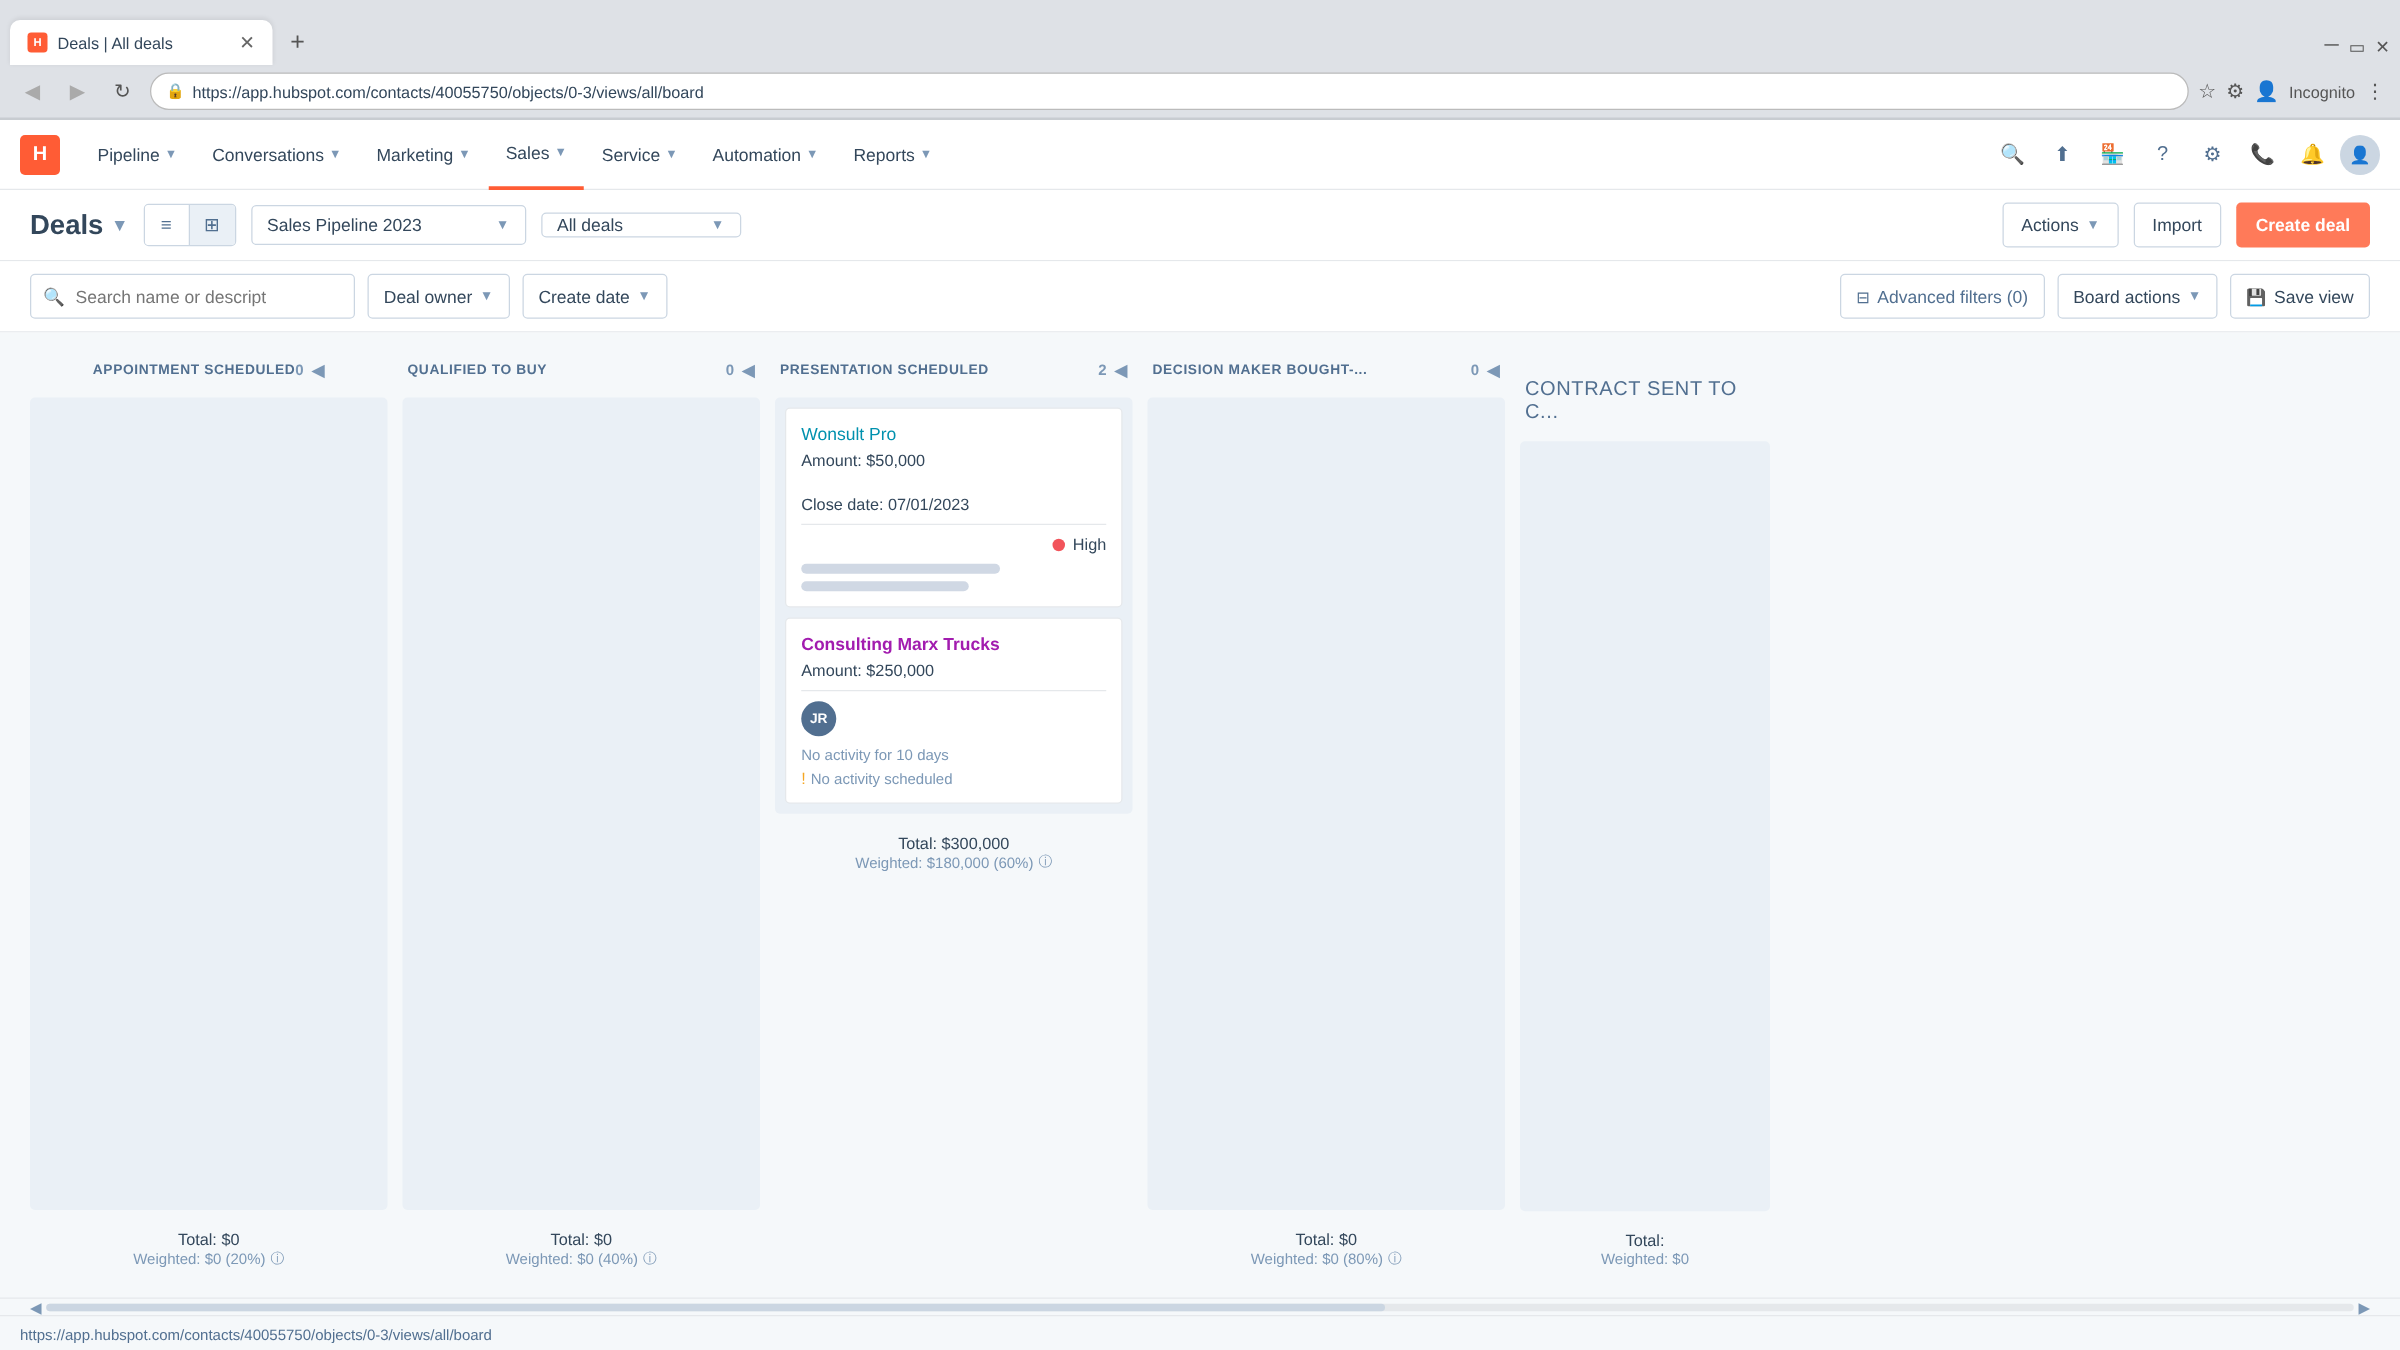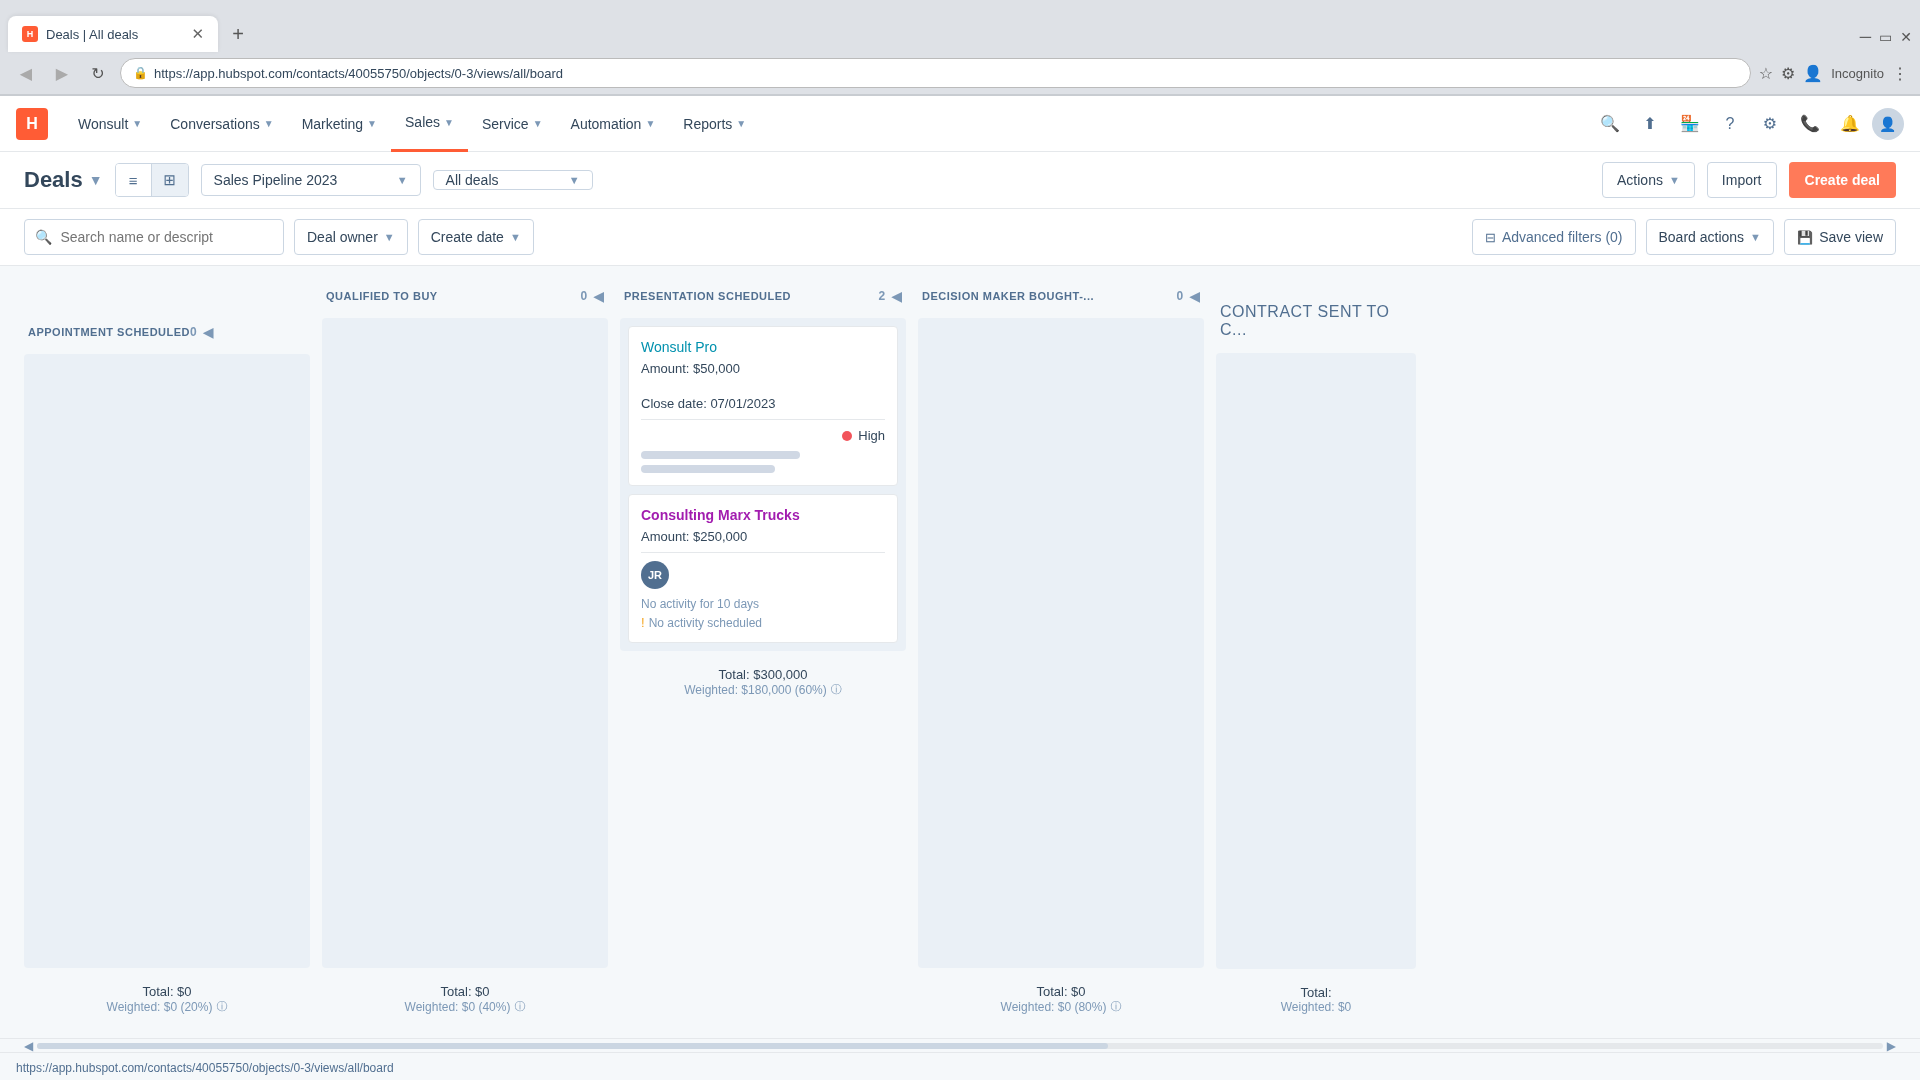--- a/index.html
+++ b/index.html
@@ -38,21 +38,21 @@
   <div style="font-size:16px;color:#555;cursor:pointer;">⚙</div>
   <div style="font-size:16px;color:#555;cursor:pointer;">👤</div>
   <div style="font-size:13px;color:#555;">Incognito</div>
   <div style="font-size:16px;color:#555;cursor:pointer;">⋮</div>
 </div>
 
 <div style="background:#fff;height:56px;display:flex;align-items:center;padding:0 16px;border-bottom:1px solid #e5e8eb;gap:0;">
   <div style="width:32px;height:32px;background:#ff5c35;border-radius:4px;display:flex;align-items:center;justify-content:center;color:white;font-weight:bold;font-size:16px;margin-right:16px;flex-shrink:0;cursor:pointer;">H</div>
 
   <div style="padding:0 14px;height:56px;display:flex;align-items:center;gap:4px;cursor:pointer;font-size:14px;color:#33475b;">
-    <span>Wonsult</span>
+    <span>Pipeline</span>
     <span style="font-size:10px;color:#7c98b6;">▼</span>
   </div>
   <div style="padding:0 14px;height:40px;display:flex;align-items:center;gap:4px;cursor:pointer;font-size:14px;color:#33475b;">
     <span>Conversations</span>
     <span style="font-size:10px;color:#7c98b6;">▼</span>
   </div>
   <div style="padding:0 14px;height:56px;display:flex;align-items:center;gap:4px;cursor:pointer;font-size:14px;color:#33475b;">
     <span>Marketing</span>
     <span style="font-size:10px;color:#7c98b6;">▼</span>
   </div>
@@ -141,21 +141,21 @@
   </div>
   <div style="border:1px solid #cbd6e2;border-radius:4px;padding:0 12px;height:36px;display:flex;align-items:center;gap:6px;cursor:pointer;font-size:14px;background:#fff;color:#33475b;">
     <span style="font-size:13px;">💾</span>
     <span>Save view</span>
   </div>
 </div>
 
 <div style="overflow-x:hidden;background:#f5f8fa;display:flex;padding:16px 24px;gap:12px;height:calc(1080px - 96px - 56px - 56px - 56px - 14px - 30px);">
 
   <div style="min-width:286px;width:286px;display:flex;flex-direction:column;flex-shrink:0;">
-    <div style="display:flex;align-items:center;justify-content:flex-start;padding:6px 4px;margin-bottom:8px;margin-top:36px;">
+    <div style="display:flex;align-items:center;justify-content:center;padding:6px 4px;margin-bottom:8px;">
       <span style="font-size:11px;font-weight:700;text-transform:uppercase;letter-spacing:0.5px;color:#516f90;">APPOINTMENT SCHEDULED</span>
       <div style="display:flex;align-items:center;gap:6px;">
         <span style="font-size:12px;color:#7c98b6;font-weight:600;">0</span>
         <span style="color:#7c98b6;cursor:pointer;font-size:14px;">◀</span>
       </div>
     </div>
     <div style="flex:1;background:#eaf0f6;border-radius:4px;padding:8px;min-height:320px;"></div>
     <div style="padding:8px 4px;text-align:center;margin-top:8px;">
       <div style="font-size:13px;color:#33475b;">Total: $0</div>
       <div style="font-size:12px;color:#7c98b6;display:flex;align-items:center;justify-content:center;gap:4px;">

